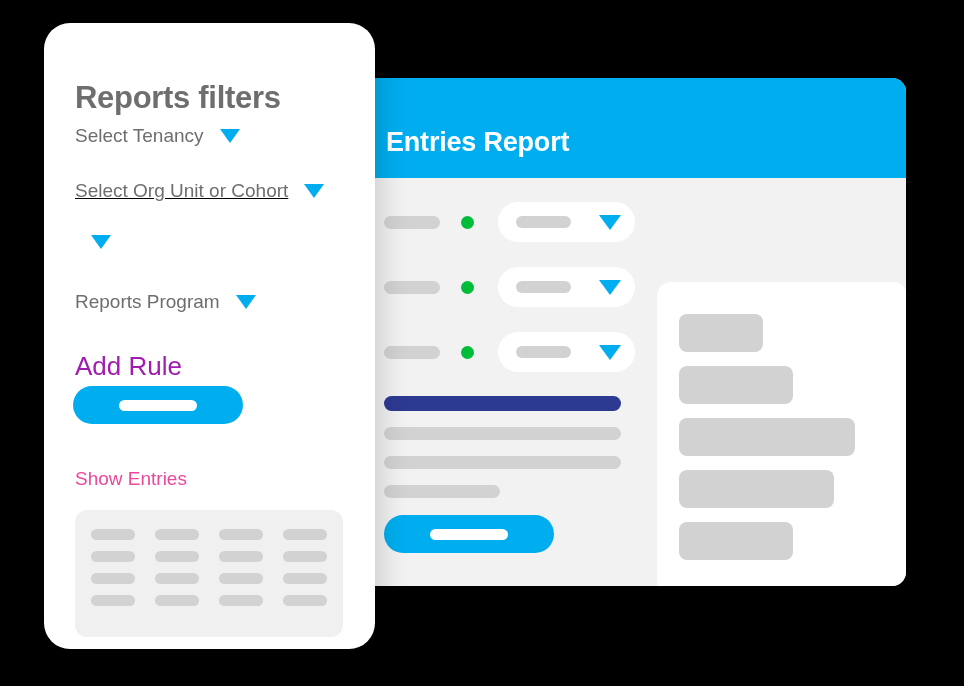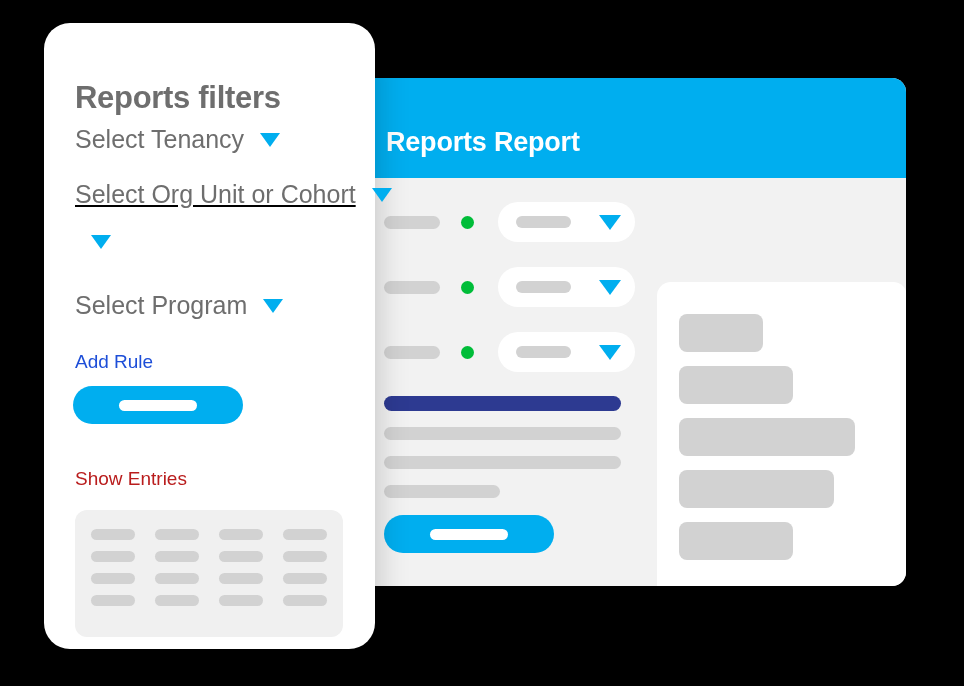--- a/index.html
+++ b/index.html
@@ -198,42 +198,42 @@
   }
   .filter-item {
     position: absolute;
     left: 31px;
     display: flex;
     align-items: center;
     white-space: nowrap;
     cursor: pointer;
   }
   .filter-item .f-label {
-    font-size: 25px;
+    font-size: 19px;
     color: #6e6e6e;
   }
   .filter-item .caret-sm {
     width: 0;
     height: 0;
     margin-left: 16px;
     border-left: 10px solid transparent;
     border-right: 10px solid transparent;
     border-top: 14px solid #00aeef;
   }
   .fi-1 { top: 102px; }
   .fi-2 { top: 157px; text-decoration: underline; }
   .fi-3 { top: 212px; }
   .fi-4 { top: 268px; }
 
   .add-rule {
     position: absolute;
     left: 31px;
     top: 328px;
-    font-size: 19px;
-    color: #1d4ed8;
+    font-size: 26px;
+    color: #a21caf;
     white-space: nowrap;
     cursor: pointer;
   }
   .filters-button {
     position: absolute;
     left: 29px;
     top: 363px;
     width: 170px;
     height: 38px;
     border-radius: 19px;
@@ -249,21 +249,21 @@
     width: 78px;
     height: 11px;
     border-radius: 6px;
     background: #ffffff;
   }
   .show-entries {
     position: absolute;
     left: 31px;
     top: 445px;
     font-size: 19px;
-    color: #b91c1c;
+    color: #ec4899;
     white-space: nowrap;
   }
   .entries-table {
     position: absolute;
     left: 31px;
     top: 487px;
     width: 268px;
     height: 127px;
     background: #f0f0f0;
     border-radius: 12px;
@@ -289,21 +289,21 @@
   }
 </style>
 </head>
 <body>
 
 <div id="stage">
 
   <section class="report-window">
 
     <div class="report-header">
-      <h1 class="report-title">Reports Report</h1>
+      <h1 class="report-title">Entries Report</h1>
     </div>
 
     <div class="report-body">
 
       <div class="rep-row rep-row-1">
         <span class="rep-label-bar"></span>
         <span class="rep-dot"></span>
         <div class="rep-select">
           <span class="rep-select-bar"></span>
           <span class="caret"></span>
@@ -362,21 +362,21 @@
     <div class="filter-item fi-2">
       <span class="f-label">Select Org Unit or Cohort</span>
       <span class="caret-sm"></span>
     </div>
 
     <div class="filter-item fi-3">
       <span class="caret-sm"></span>
     </div>
 
     <div class="filter-item fi-4">
-      <span class="f-label">Select Program</span>
+      <span class="f-label">Reports Program</span>
       <span class="caret-sm"></span>
     </div>
 
     <div class="add-rule">Add Rule</div>
 
     <button class="filters-button">
       <span class="filters-button-bar"></span>
     </button>
 
     <div class="show-entries">Show Entries</div>

